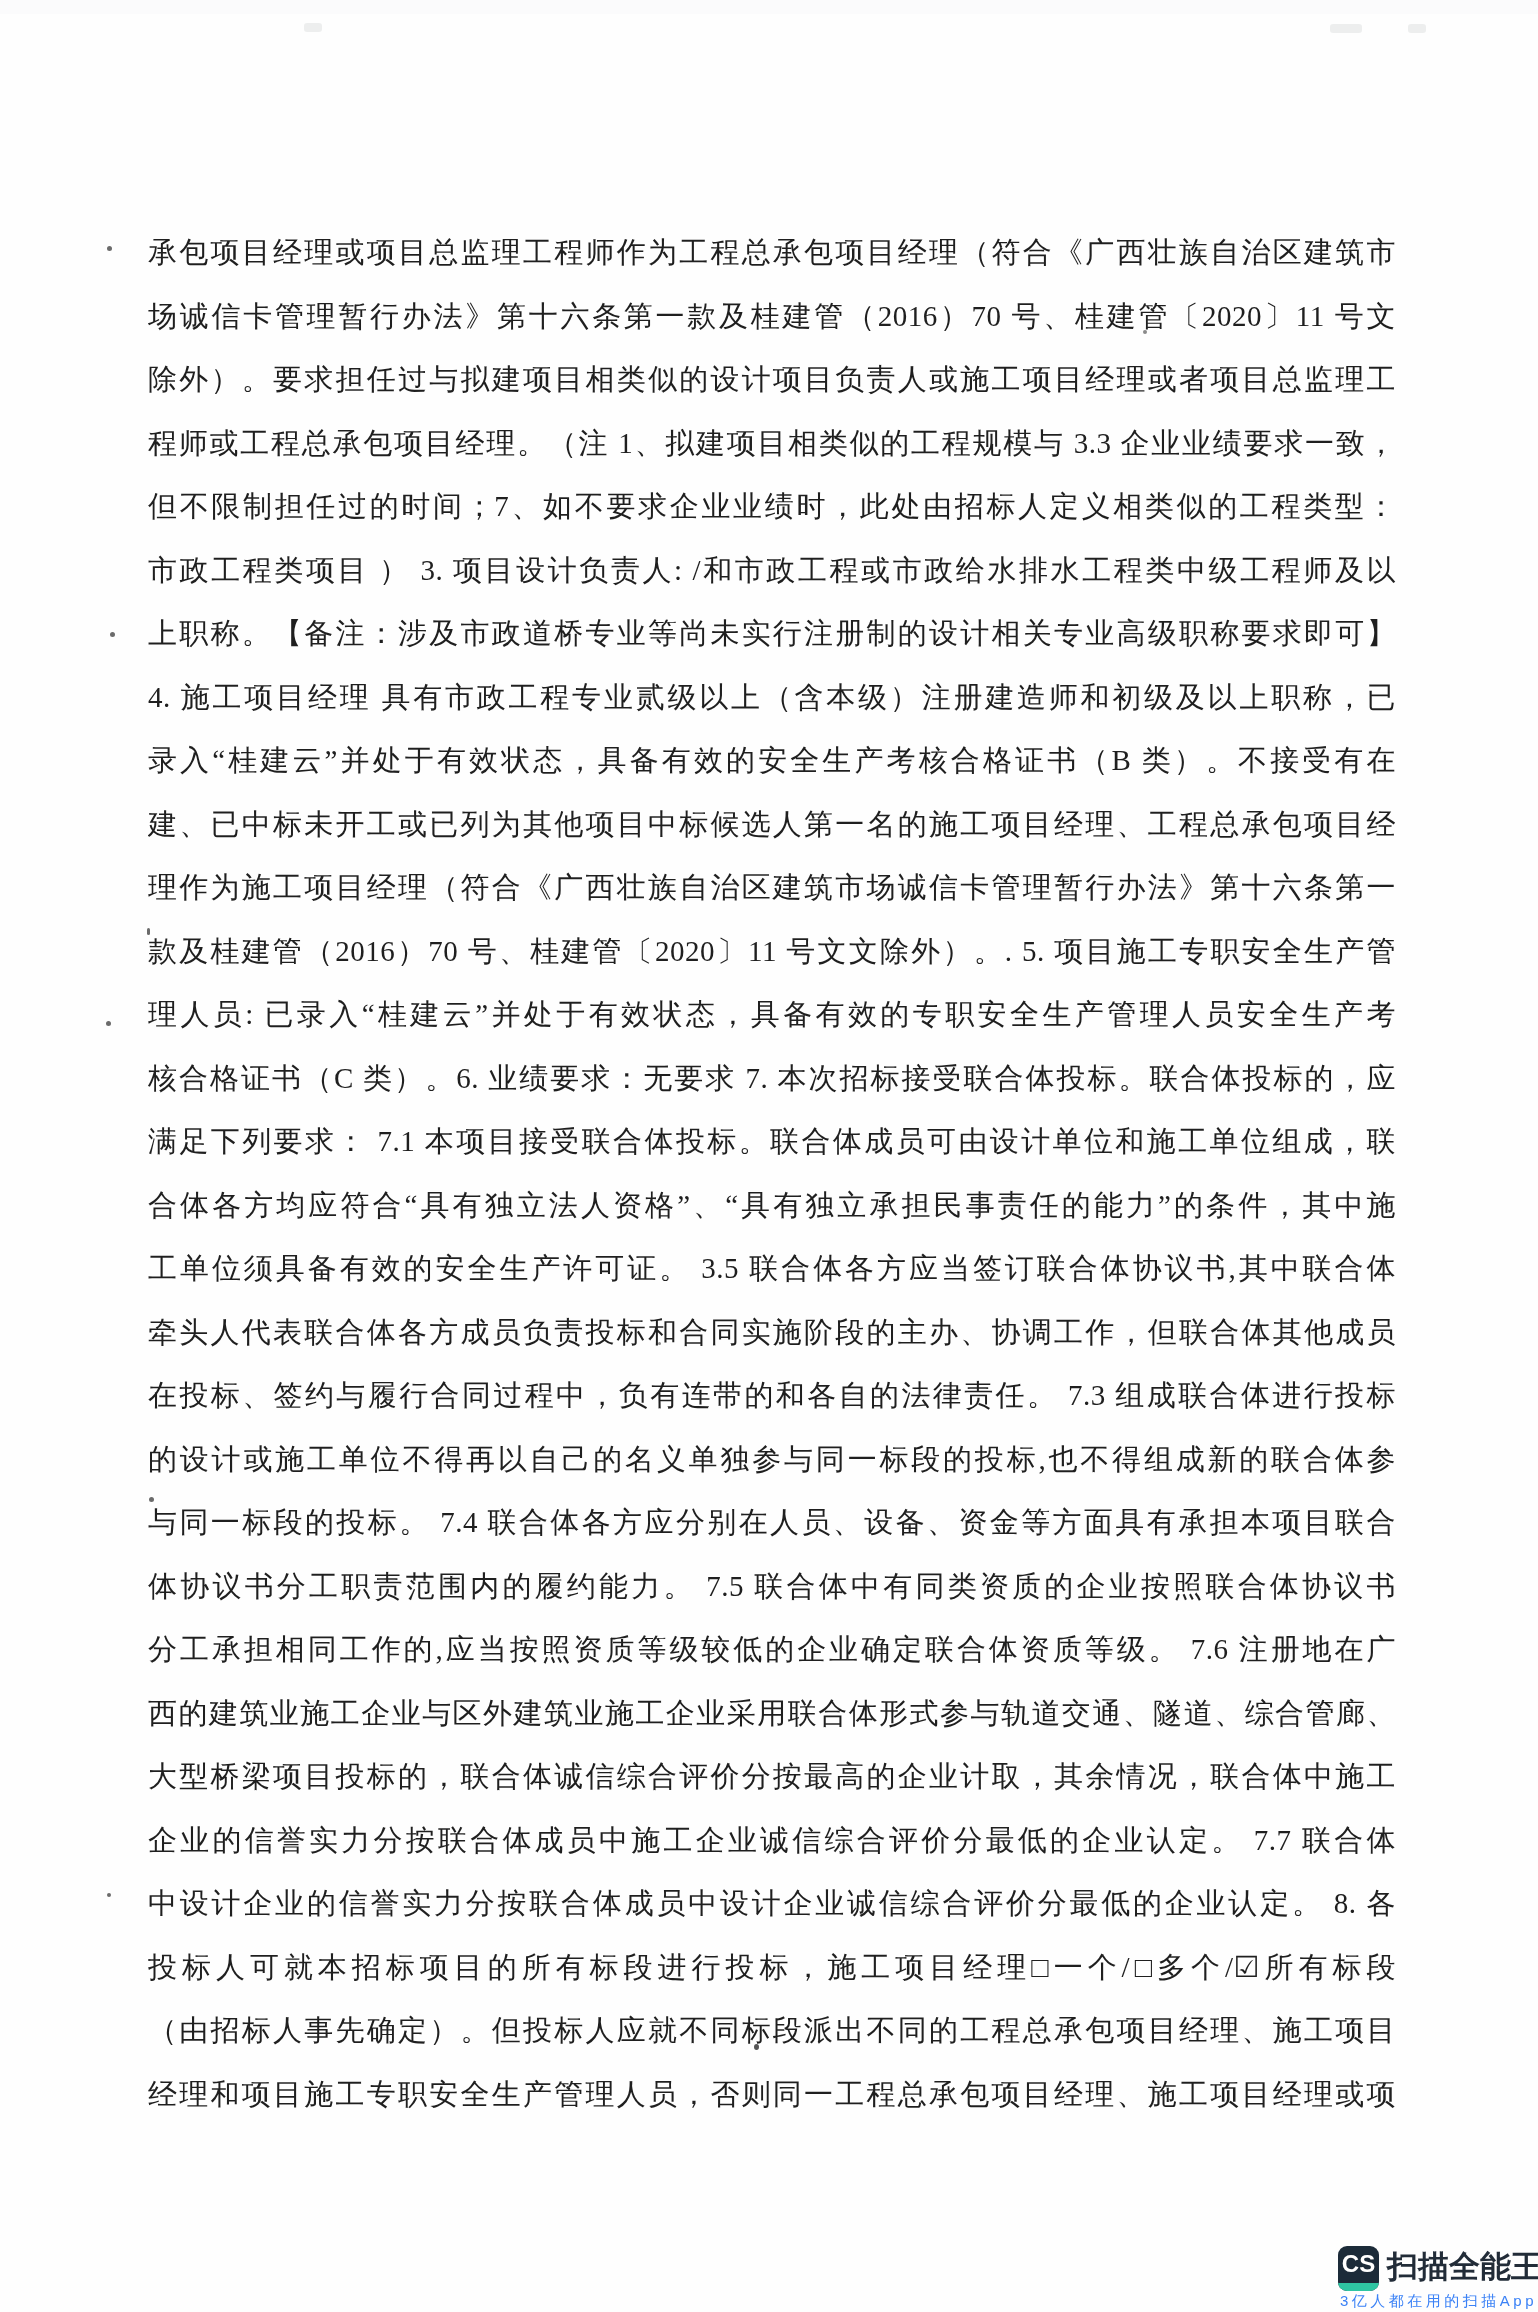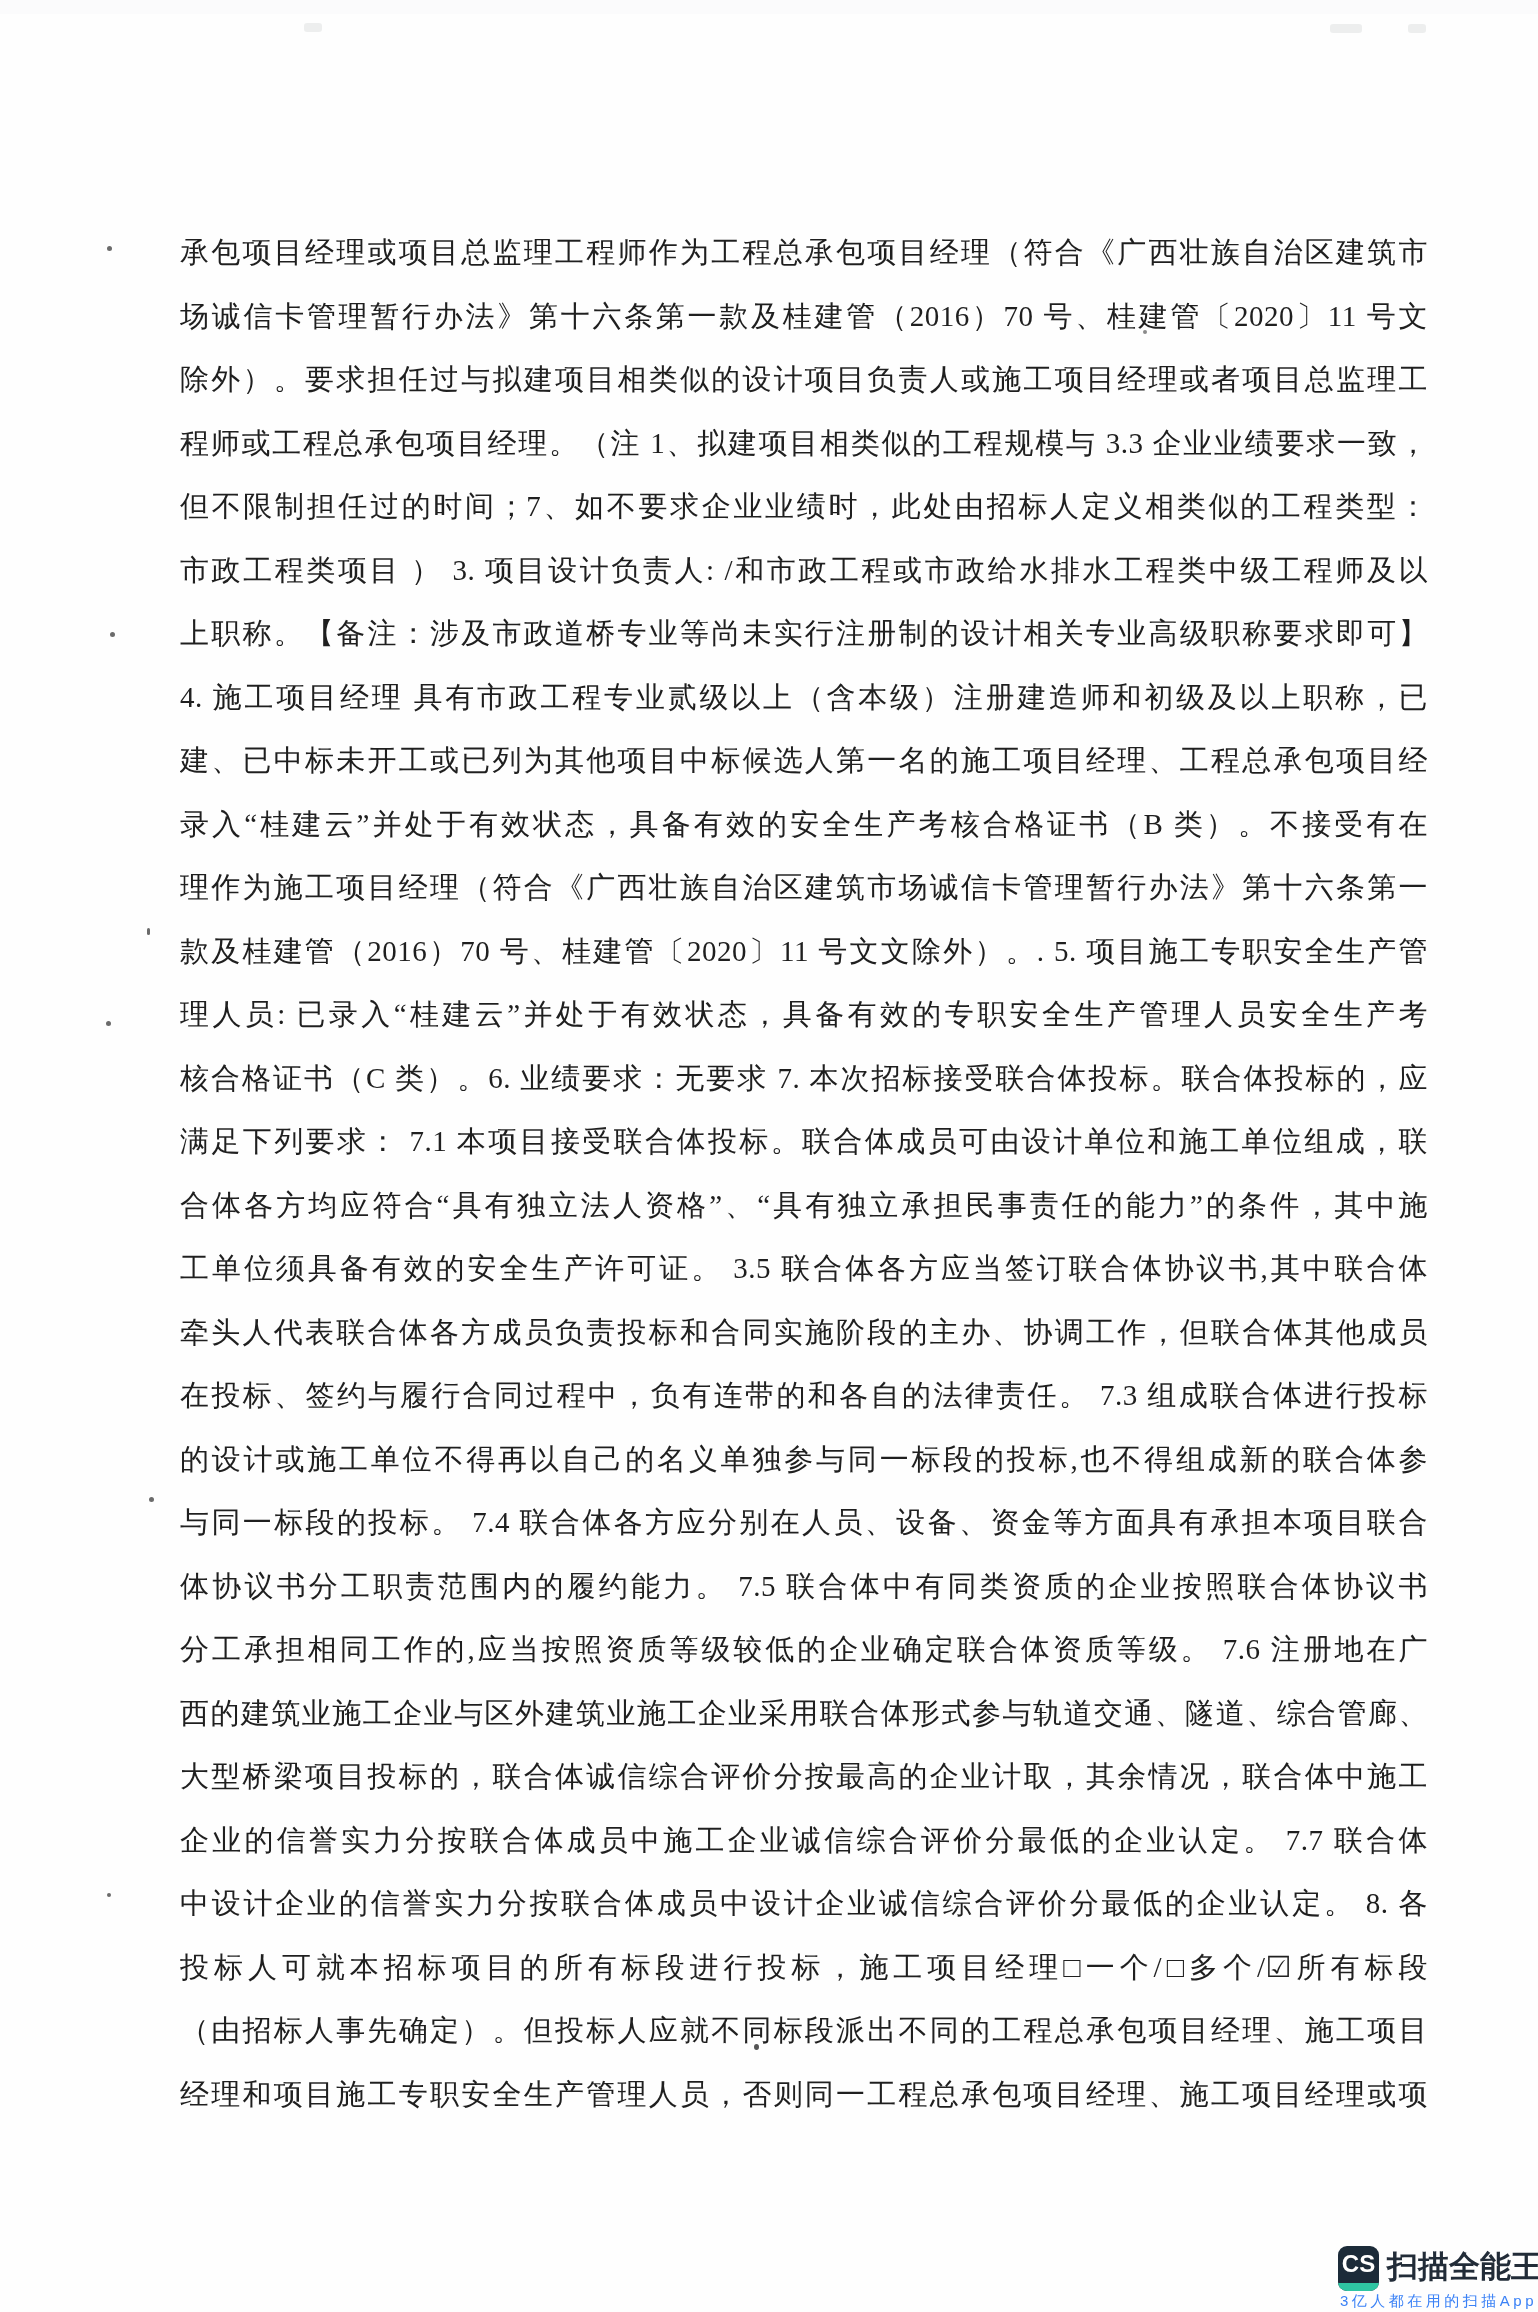--- a/index.html
+++ b/index.html
@@ -16,21 +16,21 @@
     font-family: "Liberation Serif", serif;
   }
   .page-top-edge {
     position: absolute;
     left: 0; top: 0;
     width: 100%; height: 14px;
     background: #fbfbfc;
   }
   .doc-body {
     position: absolute;
-    left: 180px;
+    left: 148px;
     top: 221px;
     width: 1248px;
   }
   .doc-line {
     height: 63.5px;
     line-height: 63.5px;
     font-size: 29px;
     color: #1f1f1f;
     letter-spacing: 0.5px;
     text-align: justify;
@@ -117,22 +117,22 @@
 
   <div class="doc-body">
       <div class="doc-line">承包项目经理或项目总监理工程师作为工程总承包项目经理（符合《广西壮族自治区建筑市</div>
       <div class="doc-line">场诚信卡管理暂行办法》第十六条第一款及桂建管（2016）70 号、桂建管〔2020〕11 号文</div>
       <div class="doc-line">除外）。要求担任过与拟建项目相类似的设计项目负责人或施工项目经理或者项目总监理工</div>
       <div class="doc-line">程师或工程总承包项目经理。（注 1、拟建项目相类似的工程规模与 3.3 企业业绩要求一致，</div>
       <div class="doc-line">但不限制担任过的时间；7、如不要求企业业绩时，此处由招标人定义相类似的工程类型：</div>
       <div class="doc-line">市政工程类项目 ） 3. 项目设计负责人: /和市政工程或市政给水排水工程类中级工程师及以</div>
       <div class="doc-line">上职称。【备注：涉及市政道桥专业等尚未实行注册制的设计相关专业高级职称要求即可】</div>
       <div class="doc-line">4. 施工项目经理 具有市政工程专业贰级以上（含本级）注册建造师和初级及以上职称，已</div>
+      <div class="doc-line">录入“桂建云”并处于有效状态，具备有效的安全生产考核合格证书（B 类）。不接受有在</div>
       <div class="doc-line">建、已中标未开工或已列为其他项目中标候选人第一名的施工项目经理、工程总承包项目经</div>
-      <div class="doc-line">录入“桂建云”并处于有效状态，具备有效的安全生产考核合格证书（B 类）。不接受有在</div>
       <div class="doc-line">理作为施工项目经理（符合《广西壮族自治区建筑市场诚信卡管理暂行办法》第十六条第一</div>
       <div class="doc-line">款及桂建管（2016）70 号、桂建管〔2020〕11 号文文除外）。. 5. 项目施工专职安全生产管</div>
       <div class="doc-line">理人员: 已录入“桂建云”并处于有效状态，具备有效的专职安全生产管理人员安全生产考</div>
       <div class="doc-line">核合格证书（C 类）。6. 业绩要求：无要求 7. 本次招标接受联合体投标。联合体投标的，应</div>
       <div class="doc-line">满足下列要求： 7.1 本项目接受联合体投标。联合体成员可由设计单位和施工单位组成，联</div>
       <div class="doc-line">合体各方均应符合“具有独立法人资格”、“具有独立承担民事责任的能力”的条件，其中施</div>
       <div class="doc-line">工单位须具备有效的安全生产许可证。 3.5 联合体各方应当签订联合体协议书,其中联合体</div>
       <div class="doc-line">牵头人代表联合体各方成员负责投标和合同实施阶段的主办、协调工作，但联合体其他成员</div>
       <div class="doc-line">在投标、签约与履行合同过程中，负有连带的和各自的法律责任。 7.3 组成联合体进行投标</div>
       <div class="doc-line">的设计或施工单位不得再以自己的名义单独参与同一标段的投标,也不得组成新的联合体参</div>

